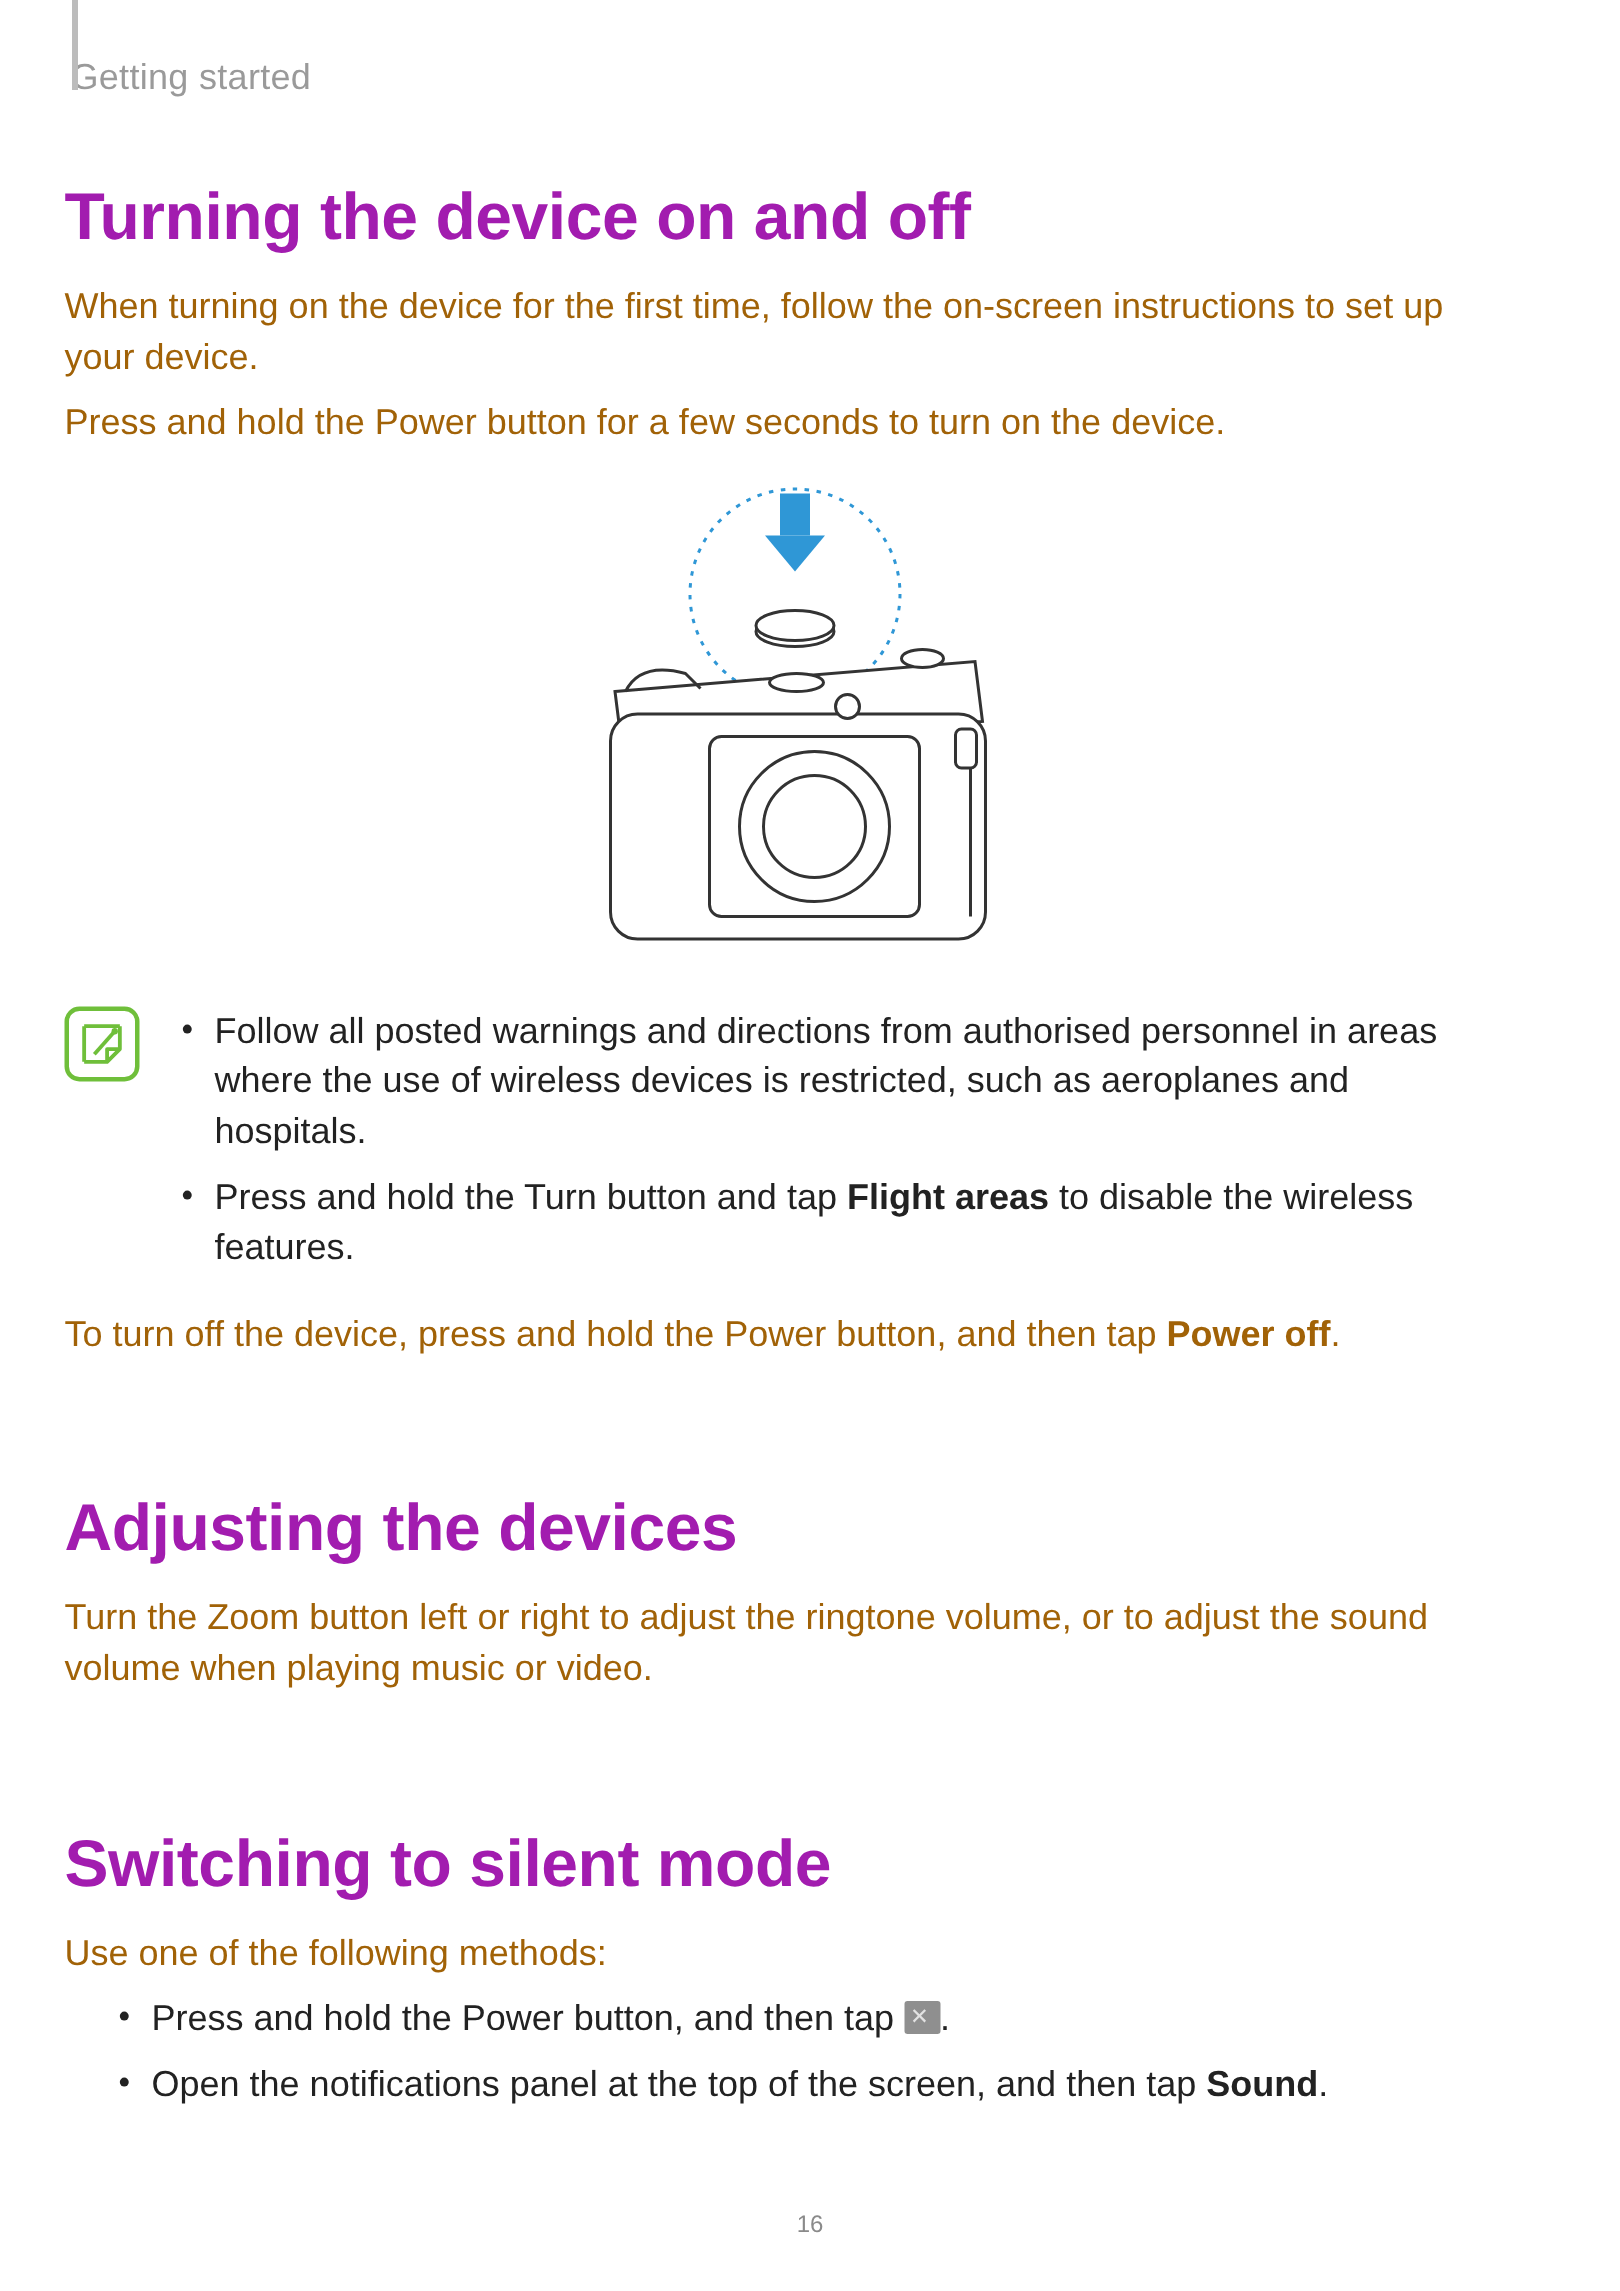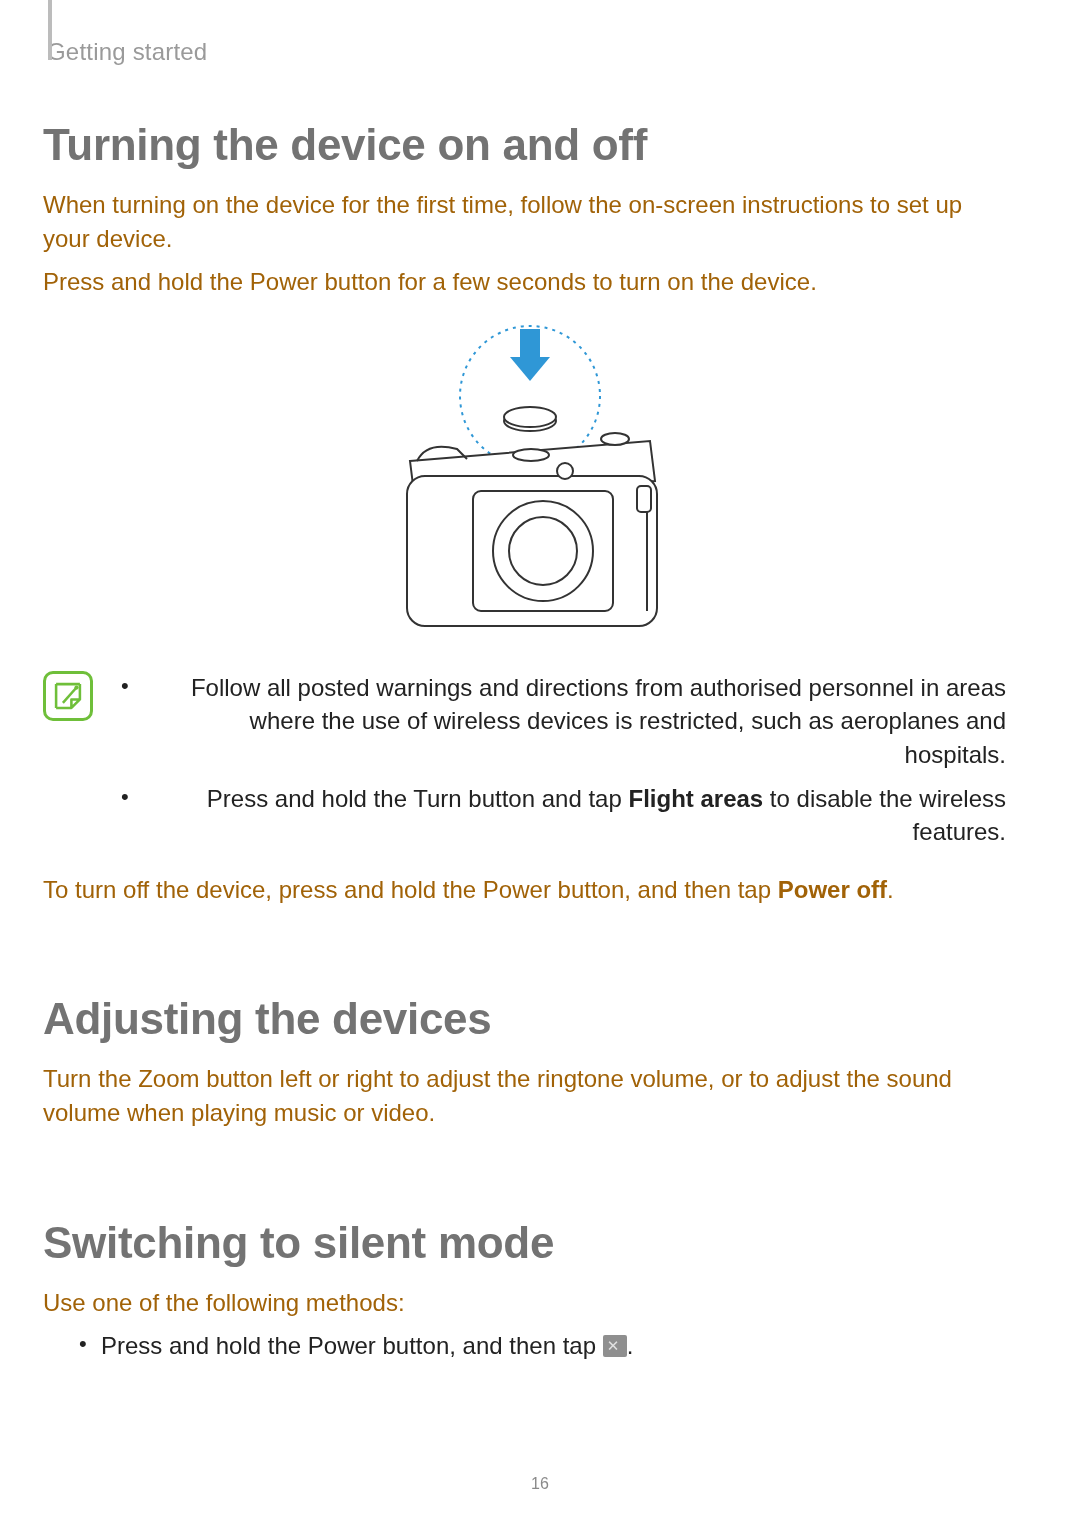--- a/index.html
+++ b/index.html
@@ -1,24 +1,24 @@
 <!DOCTYPE html>
 <html><head>
 <meta charset="utf-8">
 <style>
   * { box-sizing: border-box; margin: 0; padding: 0; }
   html, body { width: 1080px; height: 1527px; background: #fff; font-family: "Segoe UI", "Helvetica Neue", Arial, sans-serif; color: #222; }
   .page { position: relative; width: 1080px; height: 1527px; padding: 38px 74px 0 43px; }
   .side-rule { position: absolute; left: 48px; top: 0; width: 4px; height: 60px; background: #bcbcbc; }
   .breadcrumb { color: #9a9a9a; font-size: 24px; font-weight: 400; margin-left: 4px; letter-spacing: 0.2px; }
-  h1.section { color: #737373; font-weight: 600; font-size: 44px; margin-top: 54px; margin-bottom: 18px; letter-spacing: -0.3px; }
+  h1.section { color: #a21caf; font-weight: 600; font-size: 44px; margin-top: 54px; margin-bottom: 18px; letter-spacing: -0.3px; }
   h1.section.mt-large { margin-top: 88px; }
   p.body { font-size: 24px; line-height: 1.4; color: #a16207; margin-bottom: 10px; }
   .figure-wrap { width: 100%; display: flex; justify-content: center; margin: 22px 0 30px 0; }
-  .note-row { display: flex; align-items: flex-start; gap: 22px; margin: 10px 0 14px 0; text-align: right; }
+  .note-row { display: flex; align-items: flex-start; gap: 22px; margin: 10px 0 14px 0; }
   .note-icon { flex: 0 0 50px; height: 50px; border: 3px solid #6fbf3a; border-radius: 10px; display: flex; align-items: center; justify-content: center; }
   .note-icon svg { width: 34px; height: 34px; }
   ul.bullets { list-style: none; padding: 0; margin: 0; }
   ul.bullets > li { position: relative; padding-left: 28px; font-size: 24px; line-height: 1.4; margin-bottom: 10px; }
   ul.bullets > li::before { content: "•"; position: absolute; left: 6px; top: 0; color: #222; font-size: 22px; }
   ul.bullets.indent { margin-left: 30px; }
   .bold { font-weight: 700; }
   .inline-icon { display: inline-block; width: 24px; height: 22px; background: #8f8f8f; border-radius: 2px; vertical-align: -3px; position: relative; }
   .inline-icon::before { content: "✕"; position: absolute; left: 4px; top: 0; font-size: 15px; color: #e2e2e2; }
   .page-num { position: absolute; bottom: 34px; left: 0; width: 100%; text-align: center; font-size: 16px; color: #8a8a8a; }
@@ -97,16 +97,19 @@
 
   <h1 class="section mt-large">Adjusting the devices</h1>
   <p class="body">Turn the Zoom button left or right to adjust the ringtone volume, or to adjust the sound volume when playing music or video.</p>
 
   <h1 class="section mt-large">Switching to silent mode</h1>
   <p class="body">Use one of the following methods:</p>
   <ul class="bullets indent">
     <li>
       <span>Press and hold the Power button, and then tap </span><span class="inline-icon"></span><span>.</span>
     </li>
+    <li>
+      <span>Open the notifications panel at the top of the screen, and then tap </span><span class="bold">Sound</span><span>.</span>
+    </li>
   </ul>
 
   <div class="page-num">16</div>
 </div>
 
 </body></html>

